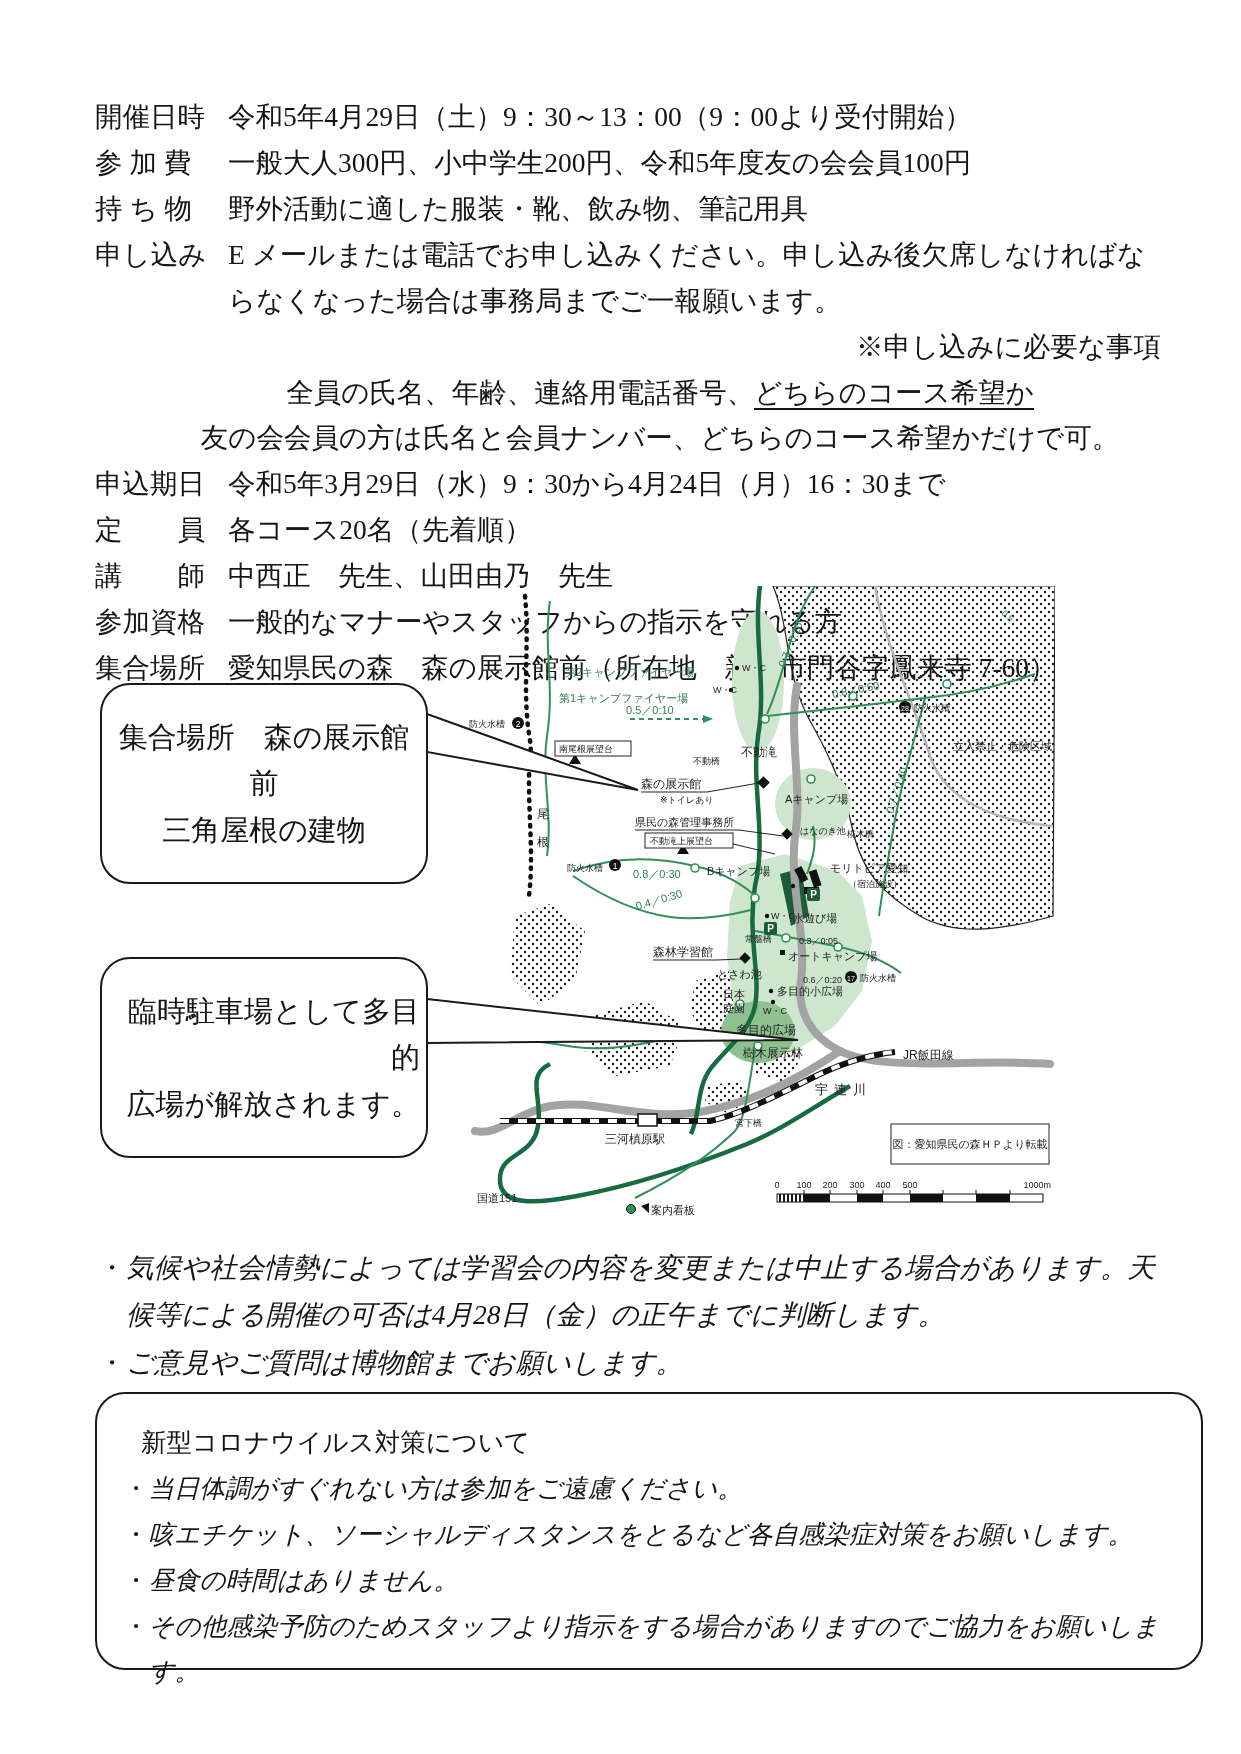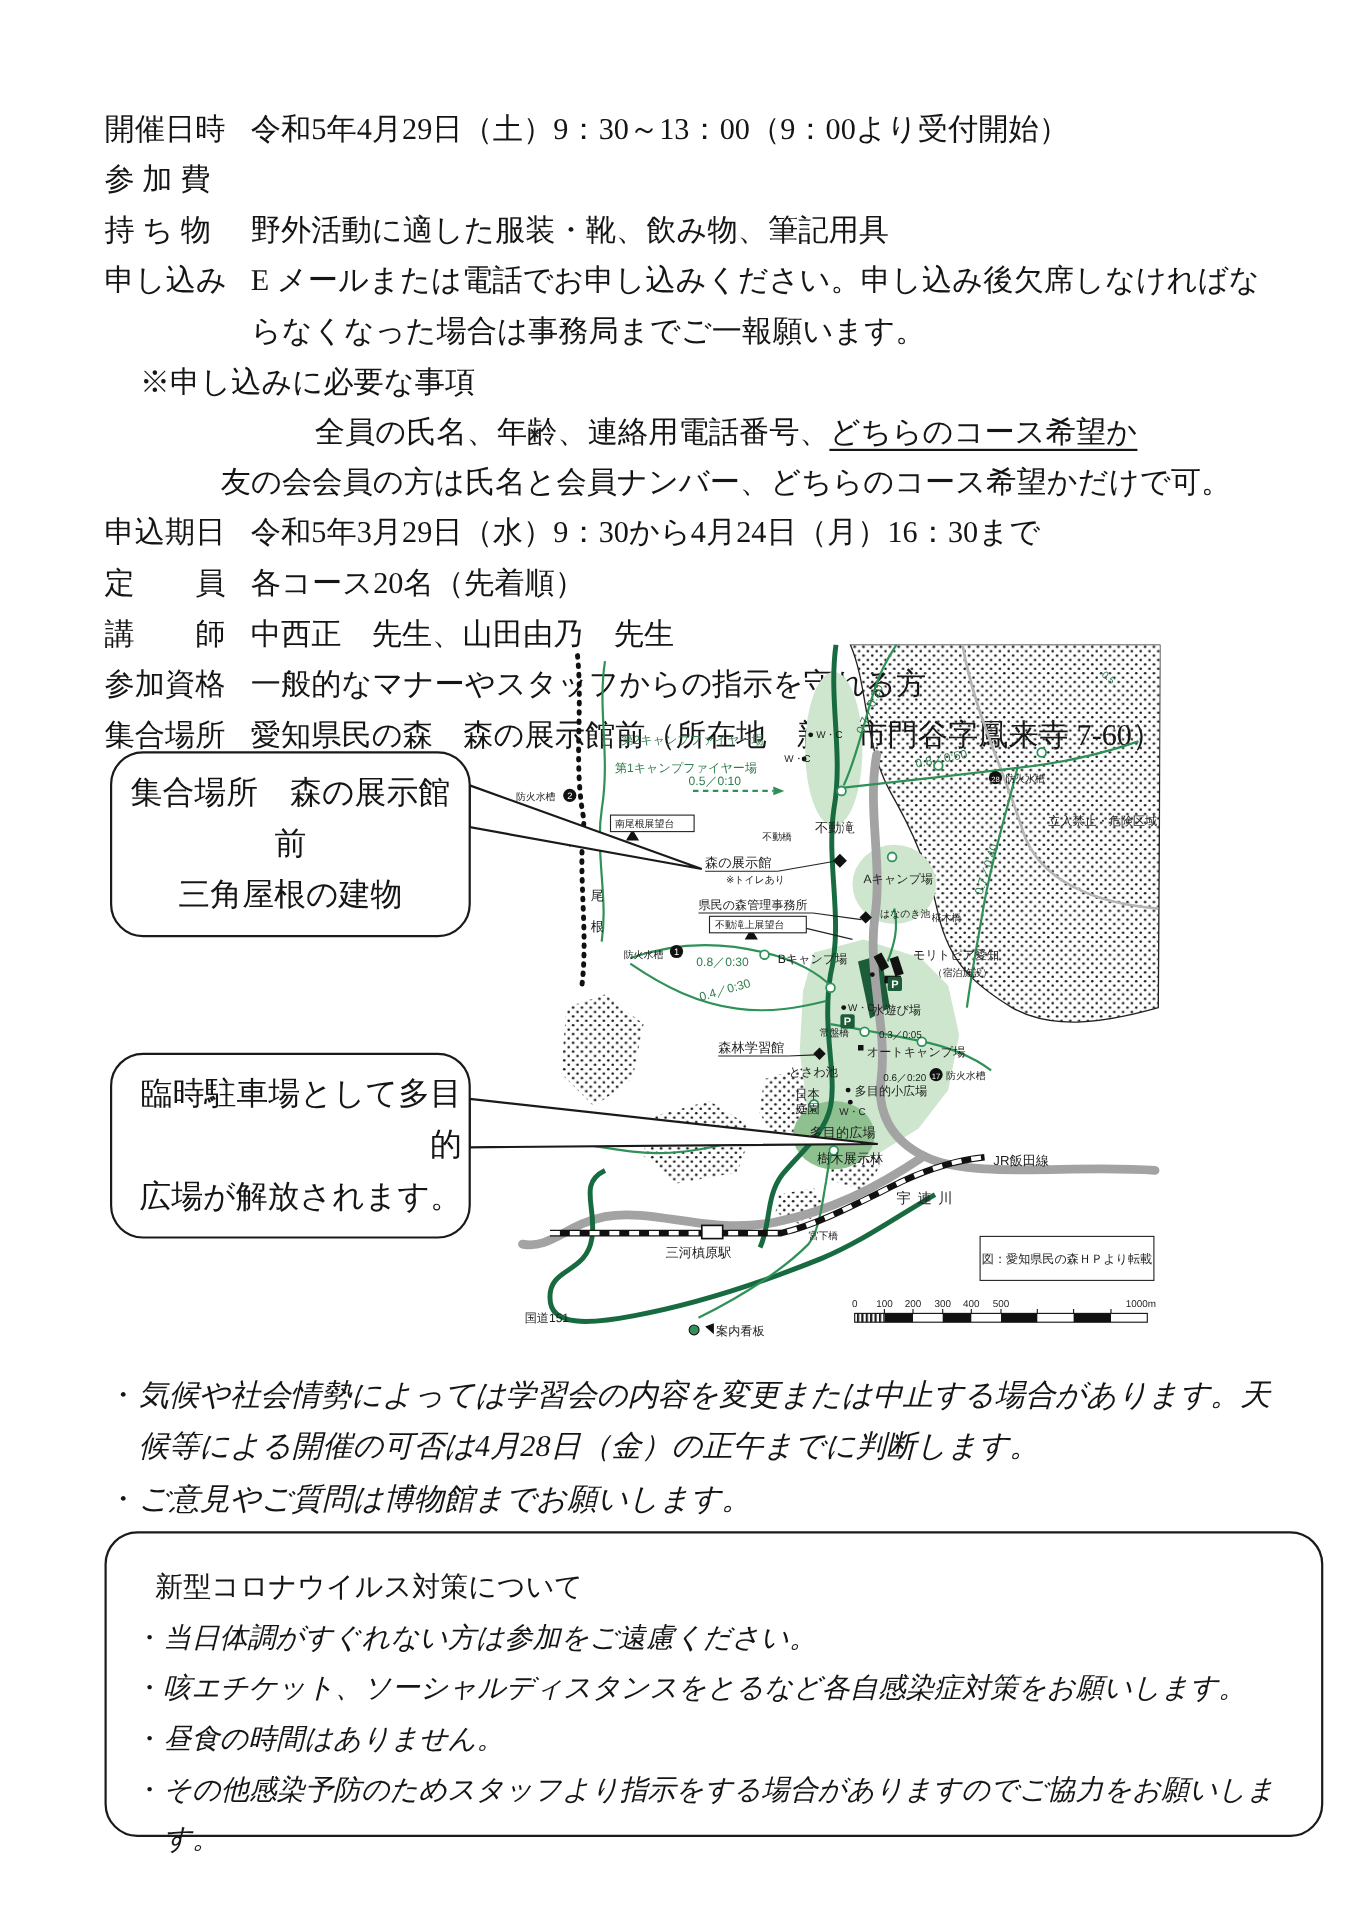--- a/index.html
+++ b/index.html
@@ -6,28 +6,28 @@
   body{
     width:1241px;height:1754px;position:relative;background:#fff;
     font-family:"Liberation Serif","DejaVu Serif",serif;color:#151515;
     overflow:hidden;
   }
   
   .info{position:absolute;left:95px;top:94px;width:1066px;font-size:27.5px;line-height:1.67;}
   .row{display:flex;}
   .row-label{flex:0 0 133px;white-space:pre;}
   .row-value{flex:1;}
-  .note1{margin-left:32px;}
+  .note1{margin-left:17px;text-align:right;}
   .note2{margin-left:64px;text-align:center;}
   .ul{border-bottom:2px solid #151515;}
   
   .callout{
     position:absolute;width:312px;background:#fff;border:2.5px solid #1a1a1a;
     border-radius:30px;text-align:center;font-size:29px;line-height:1.6;
-    padding:13px 6px;z-index:4;
+    padding:29px 6px;z-index:4;
   }
   .callout-meeting{left:100px;top:683px;}
   .callout-parking{left:100px;top:957px;text-align:right;}
   
   .map-wrap{position:absolute;left:455px;top:586px;width:600px;height:632px;z-index:1;}
   .map-wrap svg{display:block;width:100%;height:100%;}
   .overlay{position:absolute;left:0;top:0;width:1241px;height:1754px;z-index:3;pointer-events:none;}
   .ml{font-family:"Liberation Sans","DejaVu Sans",sans-serif;font-size:11px;fill:#1d1d1d;}
   .ml.g{fill:var(--label_green);}
   .ml.t{font-size:9px;}
@@ -55,20 +55,21 @@
 </head>
 <body>
 
 <div class="info">
   <div class="row">
     <span class="row-label">開催日時</span>
     <span class="row-value">令和5年4月29日（土）9：30～13：00（9：00より受付開始）</span>
   </div>
   <div class="row">
     <span class="row-label">参 加 費</span>
+    <span class="row-value">一般大人300円、小中学生200円、令和5年度友の会会員100円</span>
   </div>
   <div class="row">
     <span class="row-label">持 ち 物</span>
     <span class="row-value">野外活動に適した服装・靴、飲み物、筆記用具</span>
   </div>
   <div class="row">
     <span class="row-label">申し込み</span>
     <span class="row-value">E メールまたは電話でお申し込みください。申し込み後欠席しなければならなくなった場合は事務局までご一報願います。</span>
   </div>
   <div class="note1">※申し込みに必要な事項</div>

